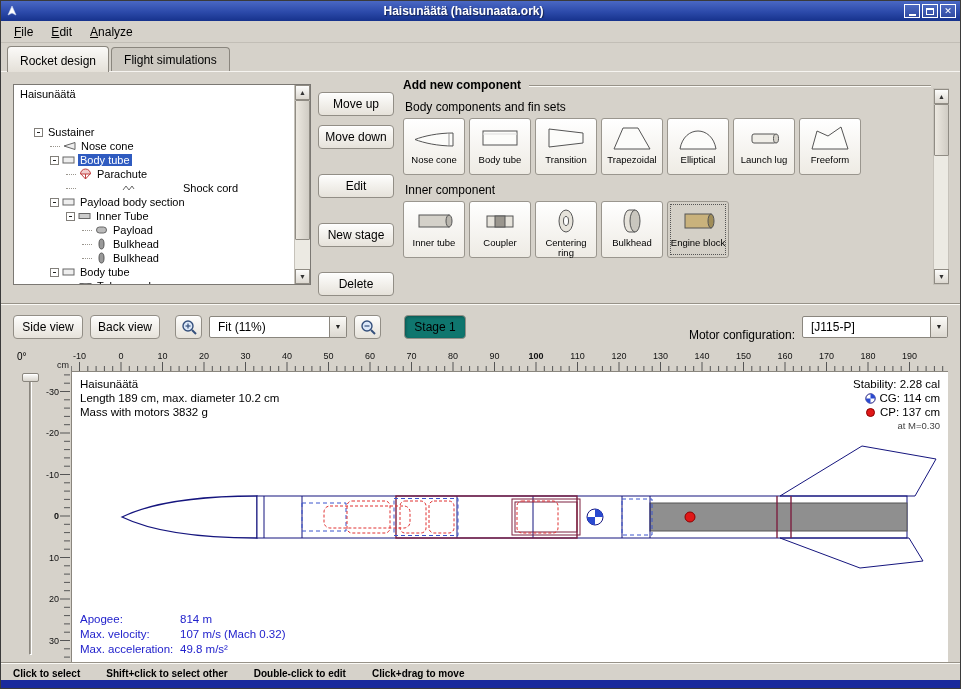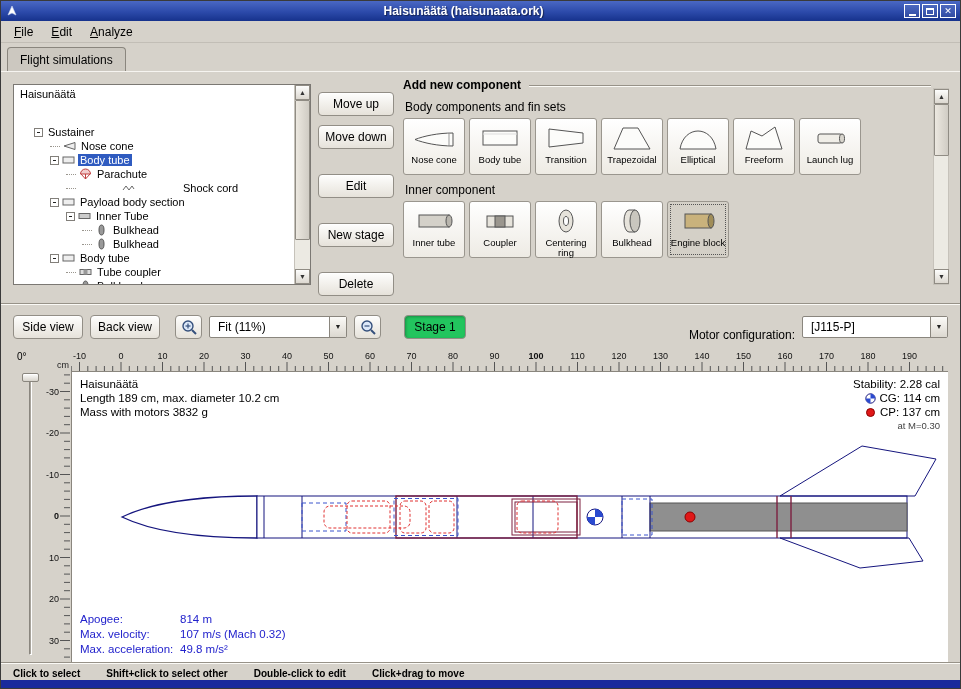--- a/index.html
+++ b/index.html
@@ -68,21 +68,21 @@
     background:linear-gradient(#ffffff,#eeebe4);display:flex;flex-direction:column;align-items:center;
     justify-content:flex-start;padding-top:4px;cursor:default;}
   .pal-btn.focused{background:#d4d0c7;outline:1px dotted #555;outline-offset:-4px;}
   .pal-icon{height:30px;display:flex;align-items:center;justify-content:center;}
   .pal-btn-label{font-size:9.5px;text-align:center;line-height:10px;margin-top:2px;padding:0 2px;}
   .pal-scroll{position:absolute;left:932px;top:16px;width:16px;height:197px;background:#eceae3;border:1px solid #c6c2ba;}
   
   .viewbar{position:absolute;left:0;top:302px;right:0;height:46px;background:#d6d2ca;
     border-top:1px solid #979288;box-shadow:inset 0 1px 0 #fbfaf6;
     display:flex;align-items:center;padding:0 12px;gap:7px;}
-  .btn.pressed{background:#22c55e;box-shadow:inset 1px 1px 3px rgba(0,0,0,.28);}
+  .btn.pressed{background:#0f766e;box-shadow:inset 1px 1px 3px rgba(0,0,0,.28);}
   .tool-btn{width:27px;height:24px;padding:0;}
   .combo{display:inline-flex;align-items:stretch;border:1px solid #8a867e;background:#fff;height:22px;border-radius:2px;cursor:default;}
   .combo-text{flex:1;padding:3px 8px 0 8px;font-size:12px;white-space:nowrap;overflow:hidden;}
   .combo-arrow{width:17px;background:linear-gradient(#fbfaf7,#dcd8d0);border-left:1px solid #8a867e;
     display:flex;align-items:center;justify-content:center;font-size:7px;color:#222;}
   .spacer{flex:1;}
   .vb-label{white-space:nowrap;margin-top:16px;}
   
   .canvas-area{position:absolute;left:8px;top:348px;width:939px;height:314px;background:#d6d2ca;}
   .rot-label{position:absolute;left:8px;top:2px;font-size:10px;}
@@ -135,20 +135,21 @@
     </span>
   </div>
 
   <div class="menubar">
       <div class="menu-item"><u>F</u>ile</div>
       <div class="menu-item"><u>E</u>dit</div>
       <div class="menu-item"><u>A</u>nalyze</div>
     </div>
 
   <div class="tabrow">
+      <div class="tab active">Rocket design</div>
       <div class="tab">Flight simulations</div>
     </div>
 
   <div class="top-section">
 
     <div class="tree-panel">
       <div class="tree-view">
           <div class="tree-row" style="padding-left: 4px;">
             <span class="tlabel">Haisunäätä</span>
           </div>
@@ -203,20 +204,29 @@
             <span class="tlabel">Payload body section</span>
           </div>
           <div class="tree-row" style="padding-left: 52px;">
             <span class="expander"></span>
             <span class="ticon">
               <svg width="13" height="12" viewBox="0 0 13 12">
                 <rect x="1" y="3.5" width="11" height="5" fill="#ccc" stroke="#666"></rect>
               </svg>
             </span>
             <span class="tlabel">Inner Tube</span>
+          </div>
+          <div class="tree-row" style="padding-left: 68px;">
+            <span class="stub"></span>
+            <span class="ticon">
+              <svg width="13" height="12" viewBox="0 0 13 12">
+                <rect x="1.5" y="3" width="10" height="6" rx="3" fill="#bbb" stroke="#666"></rect>
+              </svg>
+            </span>
+            <span class="tlabel">Payload</span>
           </div>
           <div class="tree-row" style="padding-left: 68px;">
             <span class="stub"></span>
             <span class="ticon">
               <svg width="13" height="12" viewBox="0 0 13 12">
                 <ellipse cx="6.5" cy="6" rx="2.5" ry="5" fill="#999" stroke="#555"></ellipse>
               </svg>
             </span>
             <span class="tlabel">Bulkhead</span>
           </div>
@@ -319,33 +329,33 @@
               <div class="pal-icon">
                 <svg width="44" height="30" viewBox="0 0 44 30">
                   <path d="M4,26 C8,2 36,2 40,26 Z" fill="#fcfcfa" stroke="#555"></path>
                 </svg>
               </div>
               <div class="pal-btn-label">Elliptical</div>
             </div>
             <div class="pal-btn">
               <div class="pal-icon">
                 <svg width="44" height="30" viewBox="0 0 44 30">
-                  <path d="M4,26 L9,8 L20,13 L33,4 L40,26 Z" fill="#fcfcfa" stroke="#555"></path>
-                </svg>
-              </div>
-              <div class="pal-btn-label">Freeform</div>
-            </div>
-            <div class="pal-btn">
-              <div class="pal-icon">
-                <svg width="44" height="30" viewBox="0 0 44 30">
                   <rect x="10" y="11" width="24" height="9" rx="2" fill="#f0eee8" stroke="#555"></rect>
                   <ellipse cx="34" cy="15.5" rx="2.5" ry="4.5" fill="#d8d5cd" stroke="#555"></ellipse>
                 </svg>
               </div>
               <div class="pal-btn-label">Launch lug</div>
+            </div>
+            <div class="pal-btn">
+              <div class="pal-icon">
+                <svg width="44" height="30" viewBox="0 0 44 30">
+                  <path d="M4,26 L9,8 L20,13 L33,4 L40,26 Z" fill="#fcfcfa" stroke="#555"></path>
+                </svg>
+              </div>
+              <div class="pal-btn-label">Freeform</div>
             </div>
           </div>
           <div class="pal-label">Inner component</div>
           <div class="pal-row">
             <div class="pal-btn">
               <div class="pal-icon">
                 <svg width="44" height="30" viewBox="0 0 44 30">
                   <rect x="7" y="9" width="30" height="12" fill="#d4d1c9" stroke="#555"></rect>
                   <ellipse cx="37" cy="15" rx="3" ry="6" fill="#b8b5ad" stroke="#555"></ellipse>
                 </svg>

